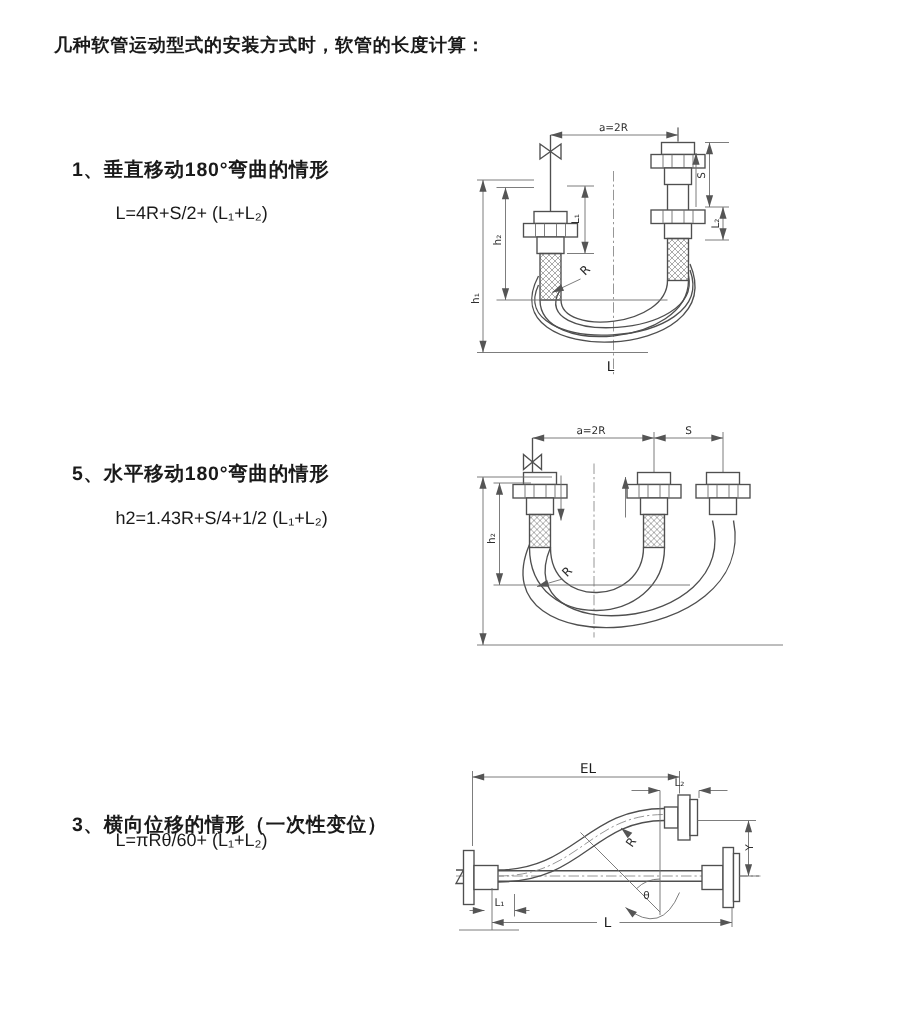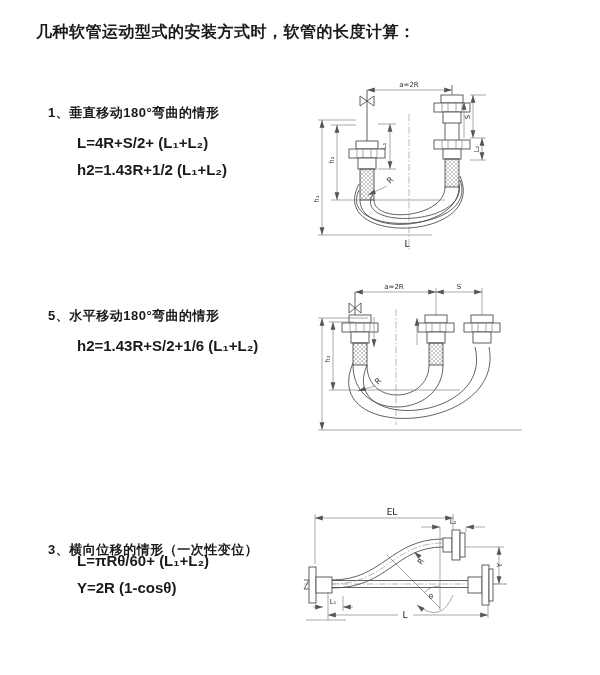--- a/index.html
+++ b/index.html
@@ -1,50 +1,48 @@
 <!DOCTYPE html>
 <html><head>
 <meta charset="utf-8">
 <style>
   html,body{margin:0;padding:0}
   body{width:600px;height:675px;background:#fff;position:relative;overflow:hidden;
        font-family:"Liberation Sans",sans-serif;color:#1a1a1a}
   .abs{position:absolute}
-  .title{left:36px;top:22px;font-size:16px;font-weight:700;letter-spacing:.5px}
+  .title{left:36px;top:22px;font-size:12px;font-weight:700;letter-spacing:.5px}
   .sec-heading{font-size:13px;font-weight:700;letter-spacing:.5px}
-  .formula{font-size:15px;font-weight:700;height:27px;line-height:27px;white-space:pre}
+  .formula{font-size:12px;font-weight:400;height:27px;line-height:27px;white-space:pre}
   .formulas{left:77px}
   svg{position:absolute;overflow:visible}
   .ln{stroke:#4f4f4f;stroke-width:.9;fill:none}
   .lnf{stroke:#4f4f4f;stroke-width:.9;fill:#fff}
   .tn{stroke:#6e6e6e;stroke-width:.6;fill:none}
   .cl{stroke:#8a8a8a;stroke-width:.6;fill:none;stroke-dasharray:7 2 1.5 2}
   .dt{font-family:"DejaVu Sans",sans-serif;font-size:7px;fill:#2e2e2e}
   .dtb{font-family:"DejaVu Sans",sans-serif;font-size:9px;fill:#1a1a1a}
 </style>
 </head>
 <body>
 
 <div class="abs title">几种软管运动型式的安装方式时，软管的长度计算：</div>
 
 <div class="abs sec-heading" style="left:48px;top:104px">1、垂直移动180°弯曲的情形</div>
 <div class="abs formulas" style="top:129px">
   <div class="formula">L=4R+S/2+ (L₁+L₂)</div>
-  <div class="formula">h2=1.43R+1/2 (L₁+L₂)</div>
 </div>
 
 <div class="abs sec-heading" style="left:48px;top:307px">5、水平移动180°弯曲的情形</div>
 <div class="abs formulas" style="top:332px">
-  <div class="formula">h2=1.43R+S/2+1/6 (L₁+L₂)</div>
+  <div class="formula">h2=1.43R+S/4+1/2 (L₁+L₂)</div>
 </div>
 
 <div class="abs sec-heading" style="left:48px;top:541px">3、横向位移的情形（一次性变位）</div>
 <div class="abs formulas" style="top:547px">
   <div class="formula">L=πRθ/60+ (L₁+L₂)</div>
-  <div class="formula">Y=2R (1-cosθ)</div>
 </div>
 
 <svg style="left:312px;top:72px" width="280" height="186" viewBox="0 0 280 186">
   <defs>
     <marker id="ar1" markerUnits="userSpaceOnUse" markerWidth="9" markerHeight="6" refX="8.3" refY="3" orient="auto-start-reverse">
       <path d="M0.5,0.6 L8.3,3 L0.5,5.4 z" fill="#555"></path>
     </marker>
     <pattern id="hp1" width="4" height="4" patternUnits="userSpaceOnUse">
       <path d="M0,0 L4,4 M4,0 L0,4" stroke="#8f8f8f" stroke-width="0.5"></path>
     </pattern>

